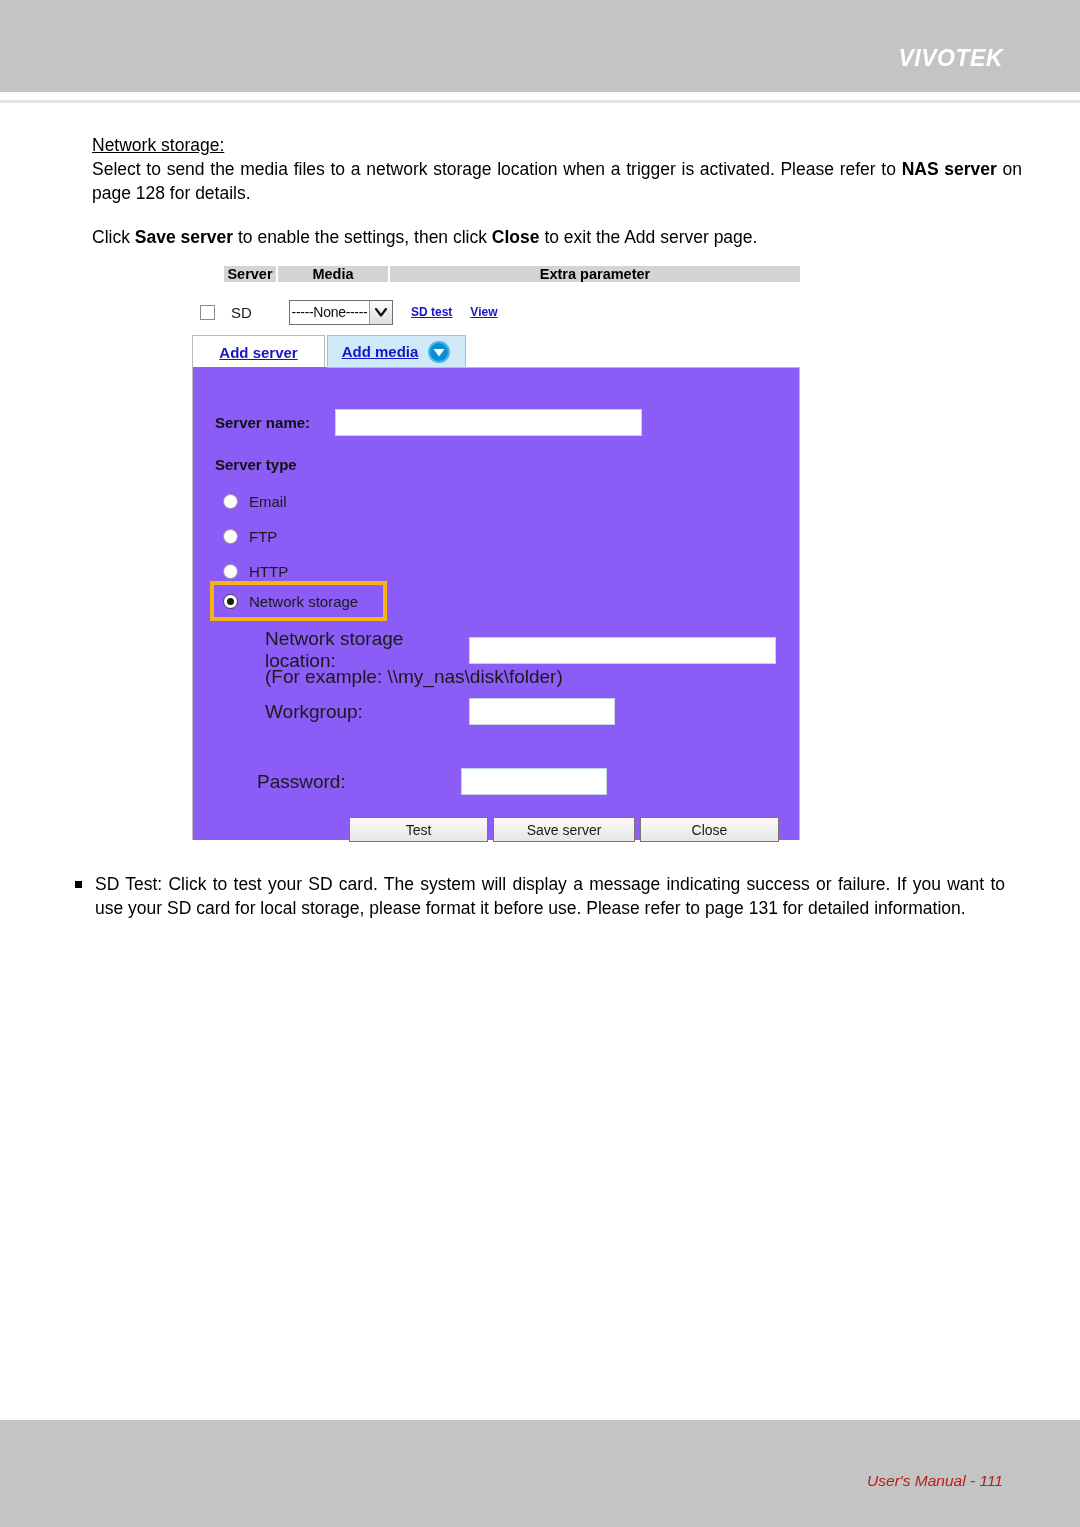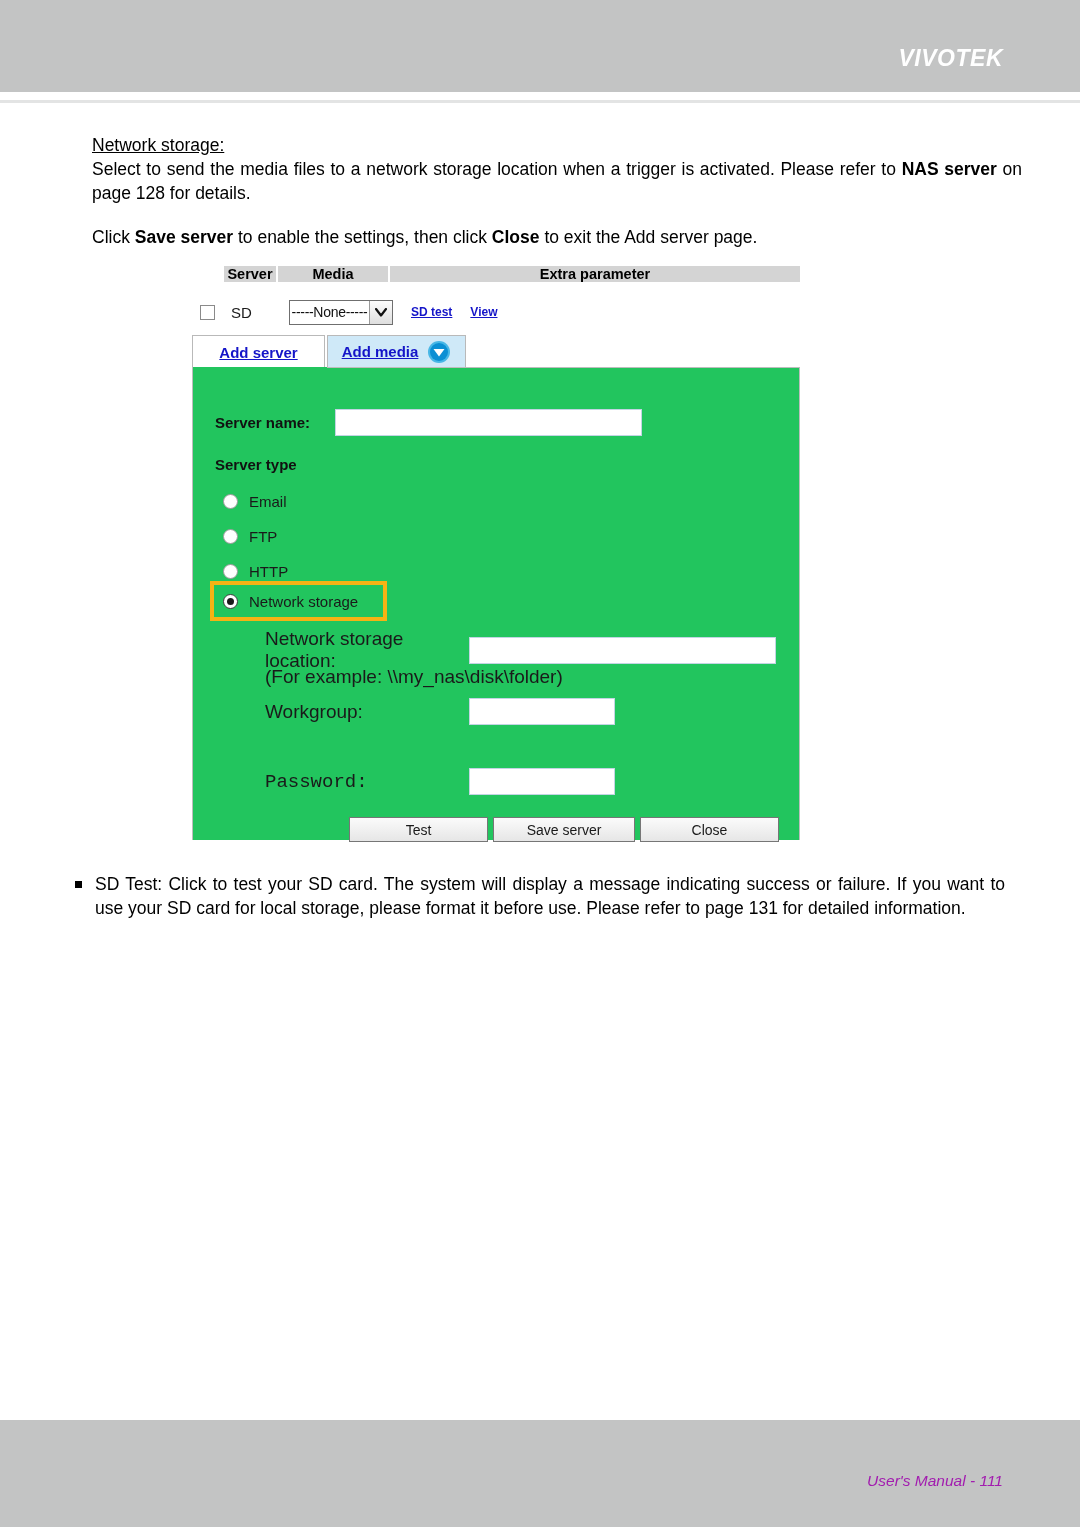--- a/index.html
+++ b/index.html
@@ -189,21 +189,21 @@
     margin-left: 9px;
     display: inline-block;
   }
 
   
   .panel {
     width: 608px;
     border-left: 1px solid #bdbdbd;
     border-right: 1px solid #bdbdbd;
     box-sizing: border-box;
-    background: #22c55e;
+    background: #8b5cf6;
     height: 473px;
     position: relative;
     margin-top: -1px;
   }
   .panel-topline {
     position: absolute;
     left: 134px;
     right: 0;
     top: 0;
     height: 1px;
@@ -304,21 +304,21 @@
     left: 0;
     bottom: 0;
     width: 1080px;
     height: 107px;
     background: #c3c4c4;
   }
   .footer-text {
     position: absolute;
     right: 77px;
     top: 52px;
-    color: #a21caf;
+    color: #b91c1c;
     font-size: 15.5px;
     font-style: italic;
     white-space: nowrap;
   }
 </style>
 </head>
 <body>
 
 <div class="page-header">
   <div class="brand">VIVOTEK</div>
@@ -413,21 +413,21 @@
     <div class="frm-row" style="left:72px; top:299px;">
       <span class="lbl">(For example: \\my_nas\disk\folder)</span>
     </div>
 
     <div class="frm-row" style="left:72px; top:331px;">
       <span class="lbl" style="width:204px;">Workgroup:</span>
       <span class="txt" style="width:146px; height:27px;"></span>
     </div>
 
 
-    <div class="frm-row" style="left:72px; top:401px;font-family:Liberation Mono, monospace;">
+    <div class="frm-row" style="left:64px; top:401px;">
       <span class="lbl" style="width:204px;">Password:</span>
       <span class="txt" style="width:146px; height:27px;"></span>
     </div>
 
     <div class="frm-row" style="left:156px; top:450px;">
       <span class="btn" style="width:139px;">Test</span>
       <span class="btn" style="width:142px; margin-left:5px;">Save server</span>
       <span class="btn" style="width:139px; margin-left:5px;">Close</span>
     </div>
   </div>

